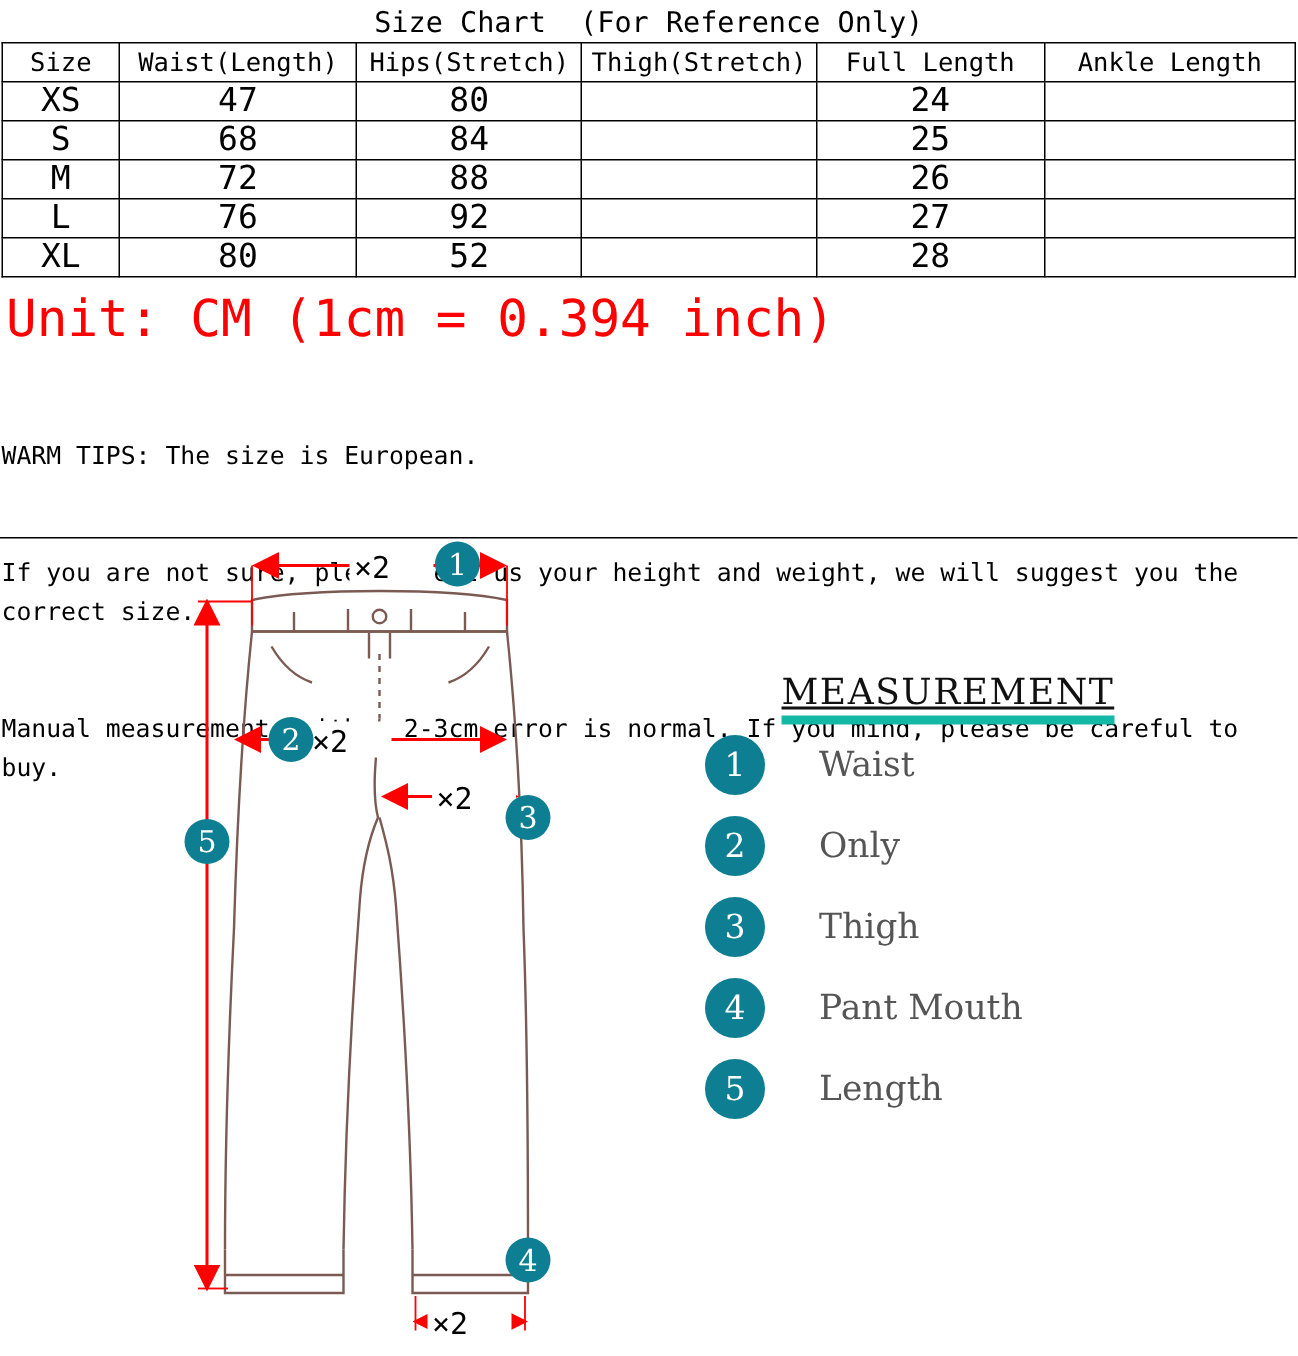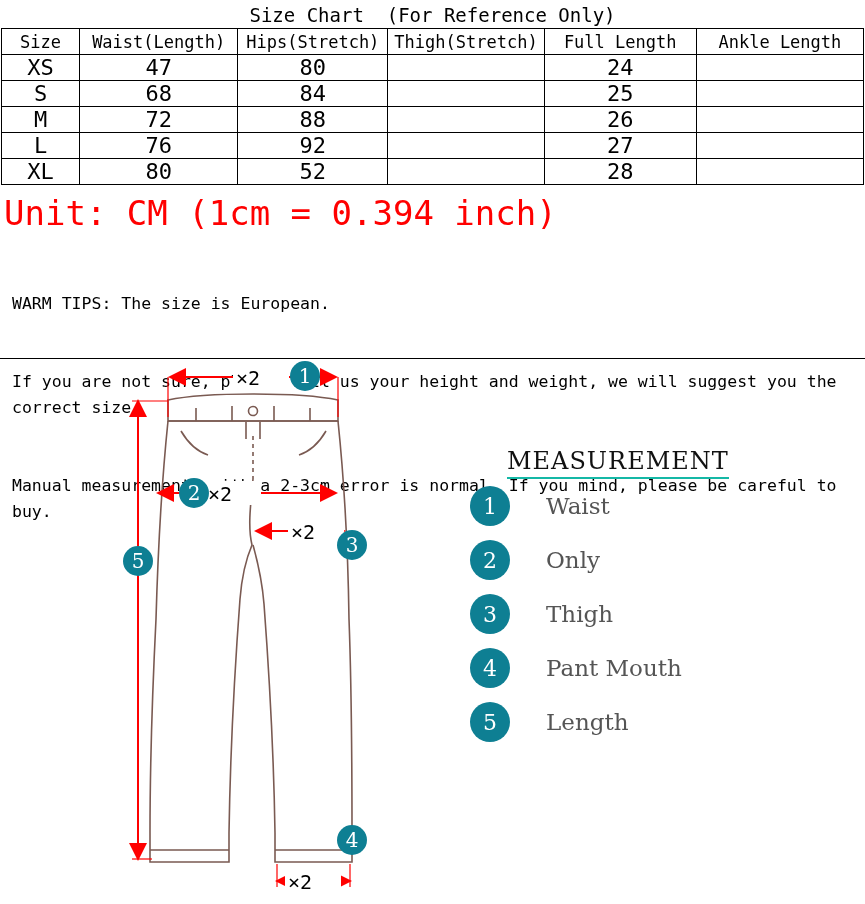--- a/index.html
+++ b/index.html
@@ -63,21 +63,21 @@
     color: #ff0000;
     font-size: 34px;
     font-family: "DejaVu Sans Mono", monospace;
     margin: 8px 0 0 4px;
     letter-spacing: 0px;
     white-space: pre;
   }
 
   
   .tips {
-    margin: 6px 0 0 12px;
+    margin: 6px 0 0 1px;
     font-size: 16.5px;
     line-height: 26px;
     font-family: "DejaVu Sans Mono", monospace;
     white-space: pre-wrap;
   }
   .tips p { margin: 0; }
 
   
   .divider {
     position: absolute;
@@ -103,24 +103,25 @@
     position: absolute;
     left: 470px;
     top: 88px;
     width: 380px;
   }
   .legend-title {
     font-family: "DejaVu Serif", serif;
     font-size: 24px;
     letter-spacing: 1px;
     color: #111;
-    border-bottom: 2px solid #14b8a6;
+    border-bottom: 6px solid #14b8a6;
     display: inline-block;
     padding-bottom: 2px;
-    margin-left: 37px;
+    margin-left: 51px;
+    text-decoration: underline;
   }
   .legend-row {
     display: flex;
     align-items: center;
     height: 54px;
     margin-top: 0px;
   }
   .legend-badge {
     width: 40px;
     height: 40px;

